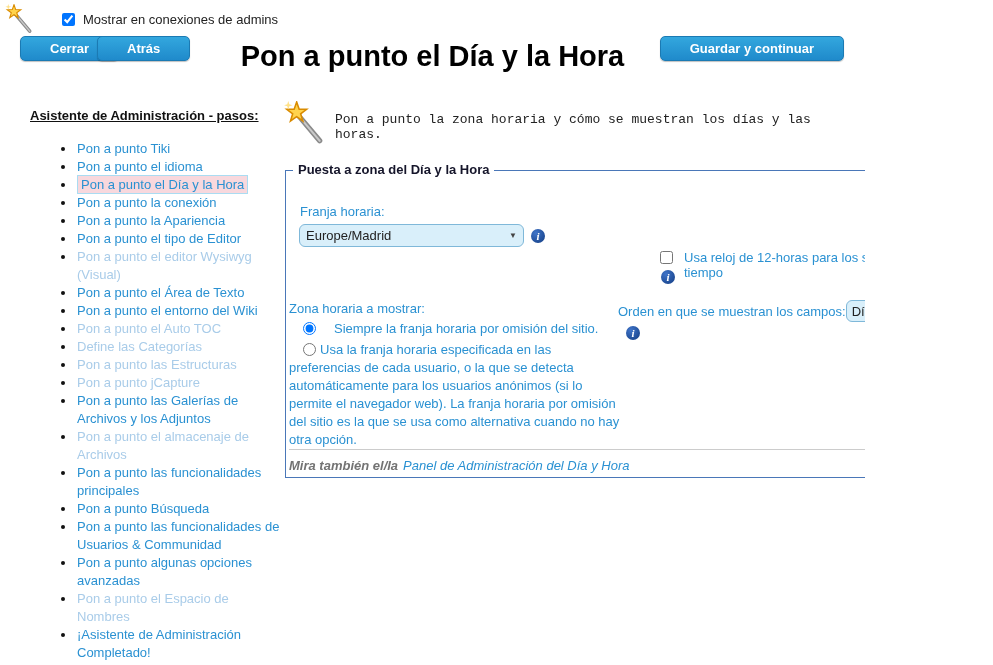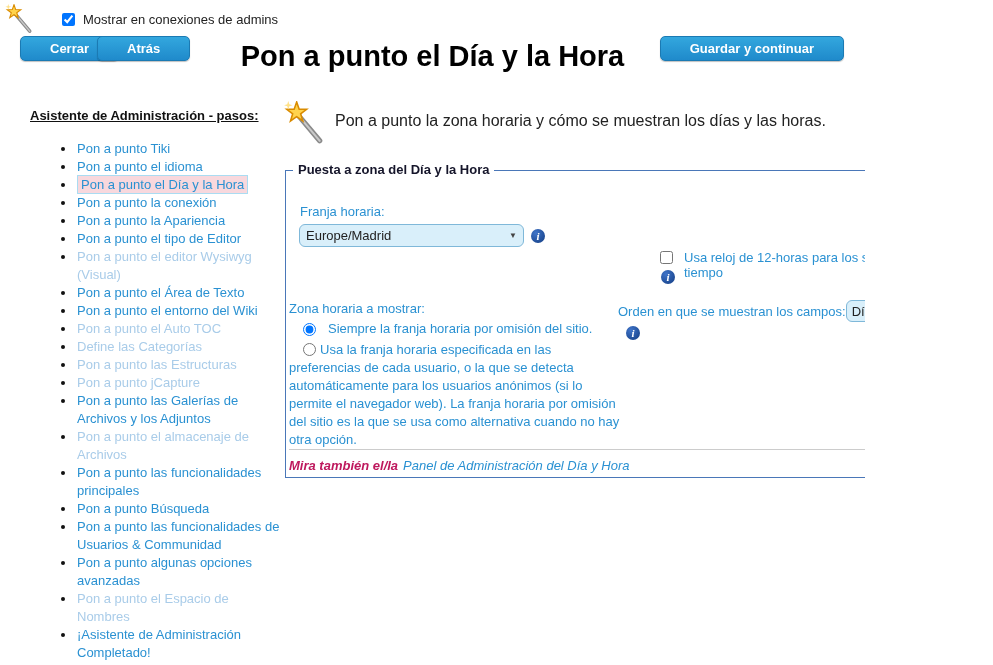--- a/index.html
+++ b/index.html
@@ -39,21 +39,21 @@
   .sidebar-heading{font-size:13px;font-weight:bold;color:#111;text-decoration:underline;}
   .steps{margin:17px 0 0 0;padding-left:46px;font-size:13px;line-height:18px;color:#111;}
   .steps li{margin:0;padding-left:1px;}
   .step-link{cursor:pointer;}
   .step-link.enabled{color:var(--link);}
   .step-link.disabled{color:var(--disabled-link);cursor:default;}
   .step-link.active{color:var(--link);background:var(--active-bg);
     border:1px solid var(--active-border);padding:1px 3px;}
 
   
-  .desc{position:absolute;left:335px;top:112px;font-size:16px;color:#222;}
+  .desc{position:absolute;left:335px;top:112px;font-size:13px;color:#222;font-family:Liberation Mono, monospace;}
 
   .fieldset{position:absolute;left:285px;top:170px;width:684px;height:308px;
     border:1px solid var(--fieldset-border);}
   .legend{position:absolute;top:-9px;left:7px;background:#fff;padding:0 5px;
     font-size:13px;font-weight:bold;color:#15152a;}
 
   .flabel{color:var(--link);font-size:13px;}
   .tz-label{position:absolute;left:14px;top:33px;}
   .fake-select{display:inline-flex;align-items:center;justify-content:space-between;
     background:var(--select-bg);border:1px solid var(--select-border);
@@ -69,34 +69,34 @@
   .info-clock{position:absolute;left:375px;top:99px;}
   .info-order{position:absolute;left:340px;top:155px;}
 
   .dt-icon{position:absolute;right:12px;top:20px;}
 
   .clock-row{position:absolute;left:346px;top:79px;display:flex;gap:11px;align-items:flex-start;padding-left:28px;}
   .clock-row input{margin:1px 0 0 0;}
   .clock-row .flabel{line-height:15px;}
 
   .tzdisp-label{position:absolute;left:3px;top:130px;}
-  .radio-row{position:absolute;left:17px;top:150px;display:flex;gap:12px;align-items:flex-end;
+  .radio-row{position:absolute;left:17px;top:150px;display:flex;gap:18px;align-items:flex-start;
     font-size:13px;color:var(--link);}
   .radio-row input{margin:1px 0 0 0;}
   .radio-long{position:absolute;left:3px;top:170px;width:336px;font-size:13px;
     line-height:18px;color:var(--link);text-indent:14px;}
   .radio-long input{margin:0 4px 0 0;vertical-align:-2px;}
 
   .order-row{position:absolute;left:332px;top:129px;width:350px;display:flex;
     align-items:center;}
   .order-select{padding:2px 5px;height:22px;}
 
   .divider{position:absolute;left:3px;right:5px;top:278px;border-top:1px solid #ccc;}
   .see-also{position:absolute;left:3px;top:287px;font-size:13px;font-style:italic;}
-  .see-also .prefix{font-weight:bold;color:#be185d;}
+  .see-also .prefix{font-weight:bold;color:#737373;}
   .see-also .link{color:var(--link);margin-left:5px;cursor:pointer;}
 </style>
 </head>
 <body>
 
 <div class="page">
 
   <span class="icon-abs" style="left:5px;top:4px;">
     <svg width="28" height="30" viewBox="0 0 38 42">
       <line x1="13" y1="13" x2="34" y2="38" stroke="#8a8a8a" stroke-width="5" stroke-linecap="round"></line>

